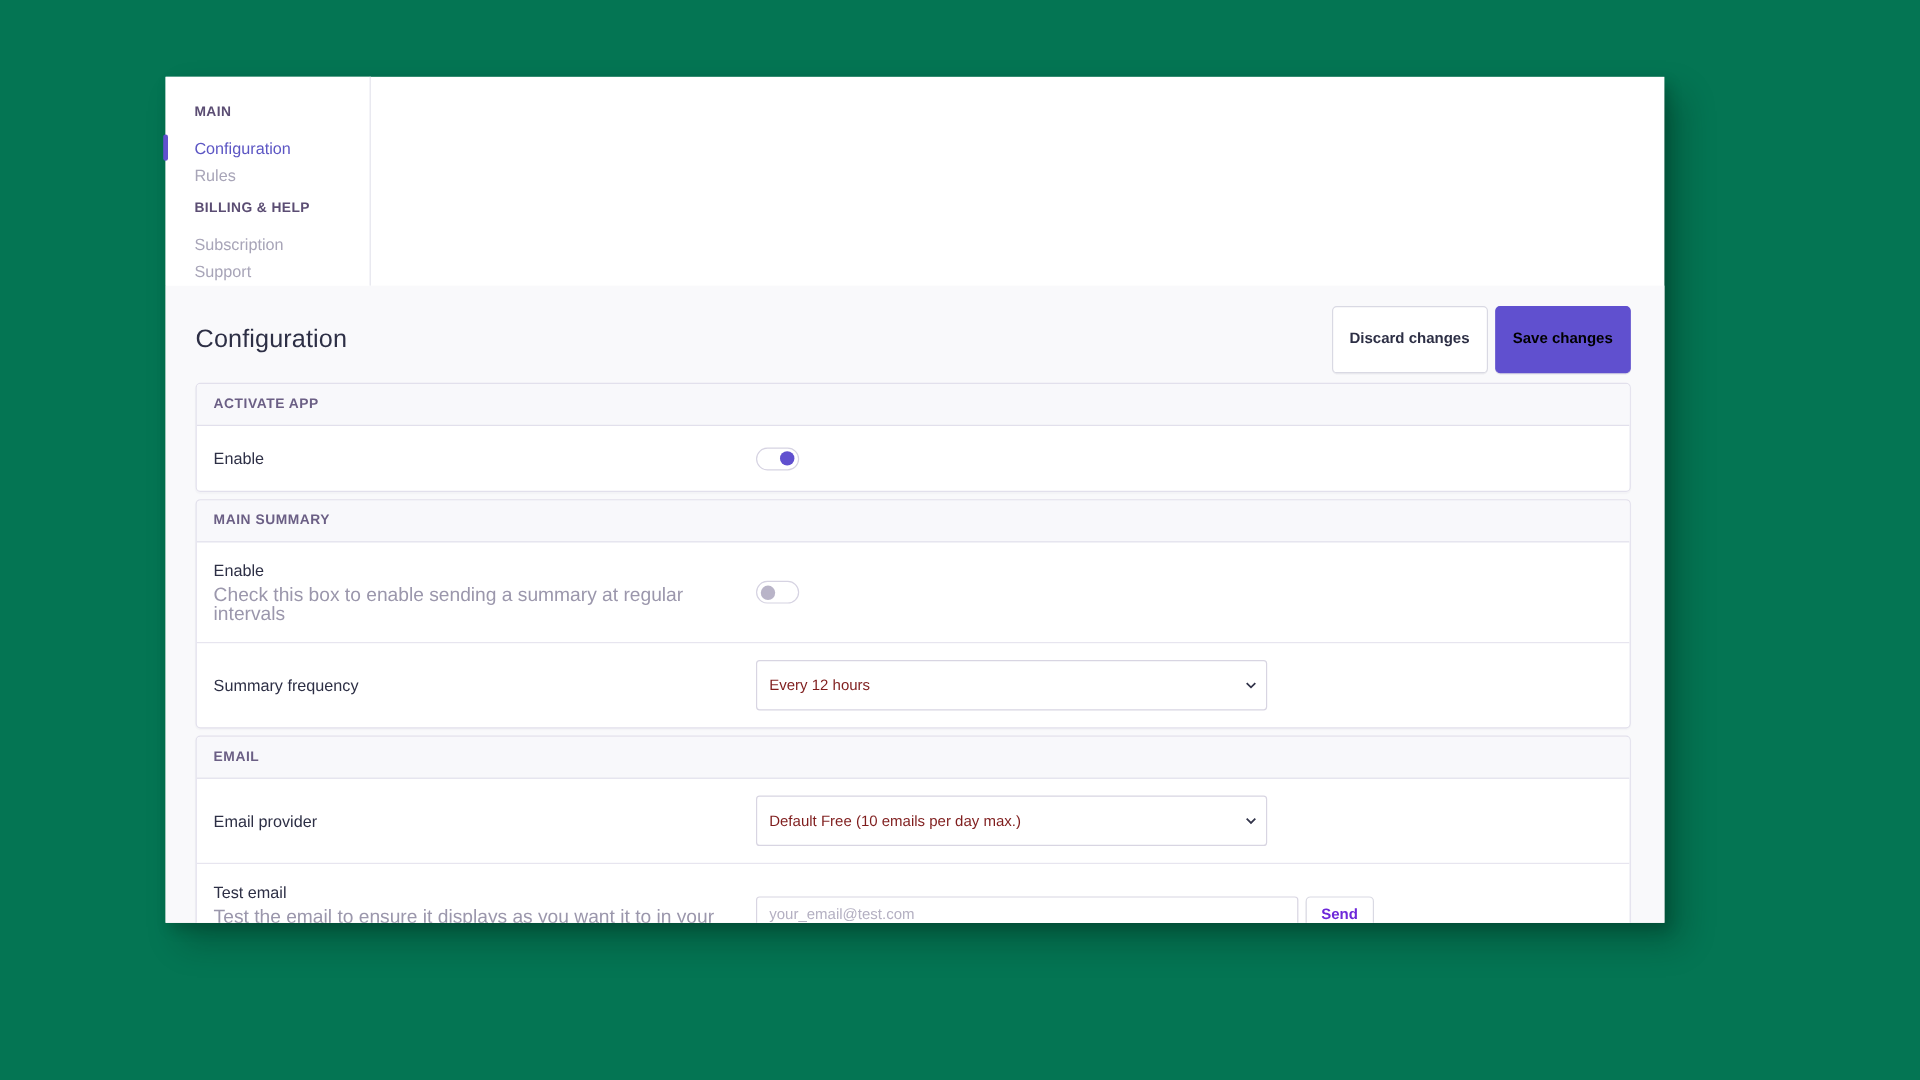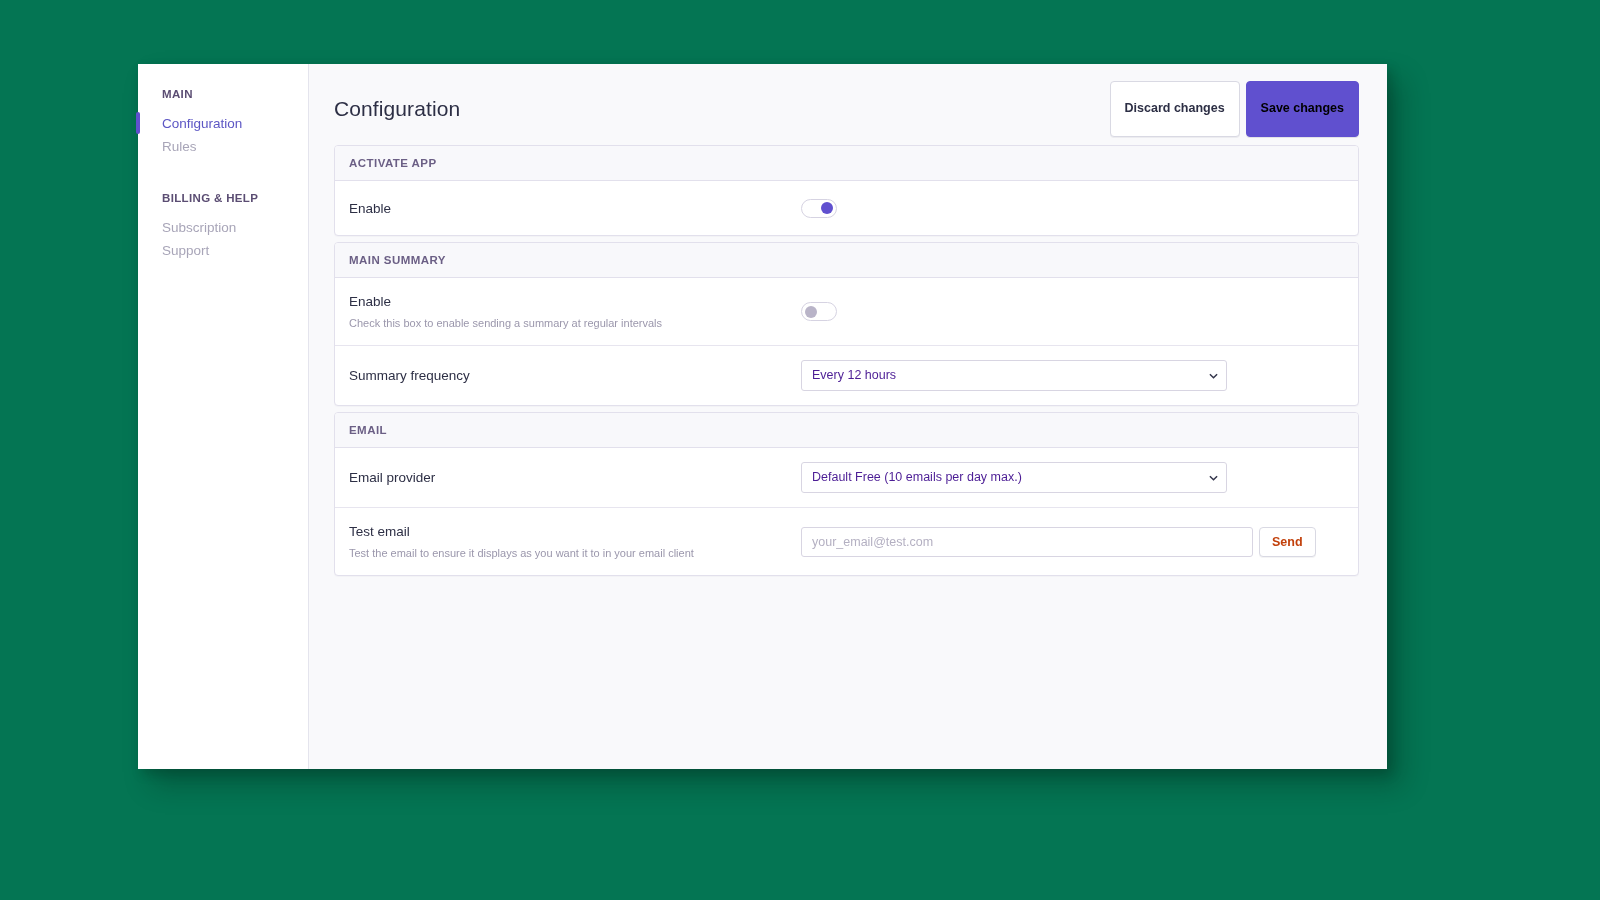--- a/index.html
+++ b/index.html
@@ -20,41 +20,42 @@
   #app-window {
     position: absolute;
     left: 138px;
     top: 64px;
     width: 1249px;
     height: 705px;
     display: flex;
     background: #ffffff;
     box-shadow: 14px 16px 26px rgba(0, 30, 20, 0.30),
                 4px 5px 10px rgba(0, 30, 20, 0.22);
+    flex-direction: column;
   }
 
   
   #sidebar {
     width: 171px;
     flex: 0 0 171px;
     background: #ffffff;
     border-right: 1px solid #e4e4ed;
     padding-top: 24px;
     position: relative;
   }
 
   .nav-section-title {
     font-size: 11.5px;
     font-weight: bold;
     letter-spacing: 0.35px;
     color: #5b4d73;
     padding: 0 0 0 24px;
     margin-bottom: 12px;
   }
-  .nav-section-title.second { margin-top: 34px; }
+  .nav-section-title.second { margin-top: 10px; }
 
   .nav-item {
     position: relative;
     font-size: 13.5px;
     line-height: 23px;
     color: #a8a5b8;
     padding: 0 0 0 24px;
     cursor: pointer;
   }
   .nav-item.active { color: #5c56c4; }
@@ -147,21 +148,21 @@
   .row-label-col {
     width: 430px;
     flex: 0 0 430px;
   }
   .row-label {
     font-size: 13.5px;
     color: #2d2f45;
     line-height: 19px;
   }
   .row-help {
-    font-size: 11px;
+    font-size: 16px;
     color: #9b97ac;
     margin-top: 4px;
     line-height: 16px;
   }
   .row-control-col {
     flex: 1 1 auto;
     display: flex;
     align-items: center;
   }
 
@@ -186,24 +187,24 @@
   }
   .toggle.on .knob { right: 3px; background: #6050cf; }
   .toggle.off .knob { left: 3px; background: #b9b4c8; }
 
   
   .select-wrap { position: relative; width: 426px; }
   select.form-select {
     appearance: none;
     -webkit-appearance: none;
     width: 100%;
-    height: 31px;
+    height: 42px;
     font-family: "Liberation Sans", sans-serif;
     font-size: 12.5px;
-    color: #4c1d95;
+    color: #7f1d1d;
     background: #ffffff;
     border: 1px solid #d8d5e2;
     border-radius: 3px;
     padding: 0 26px 0 10px;
     cursor: pointer;
     line-height: 29px;
   }
   .select-chevron {
     position: absolute;
     right: 9px;
@@ -226,21 +227,21 @@
     border: 1px solid #d8d5e2;
     border-radius: 3px;
     padding: 0 10px;
   }
   input.form-input::placeholder { color: #b4b0c2; }
 
   .btn-send {
     background: #ffffff;
     border: 1px solid #d9d9e3;
     border-radius: 4px;
-    color: #c2410c;
+    color: #6d28d9;
     font-family: "Liberation Sans", sans-serif;
     font-size: 12.5px;
     font-weight: bold;
     padding: 0 12px;
     cursor: pointer;
     box-shadow: 0 1px 0 rgba(30,30,60,0.05);
   }
 </style>
 </head>
 <body>

